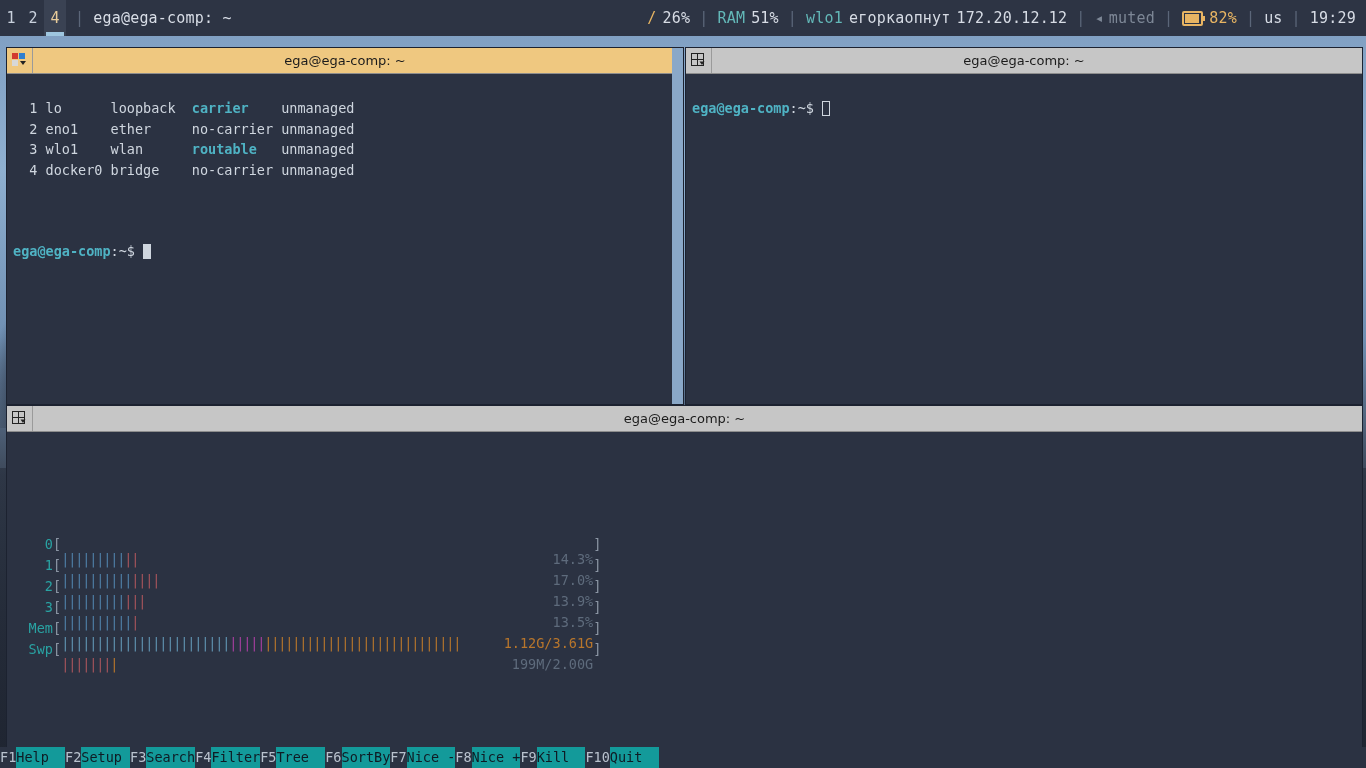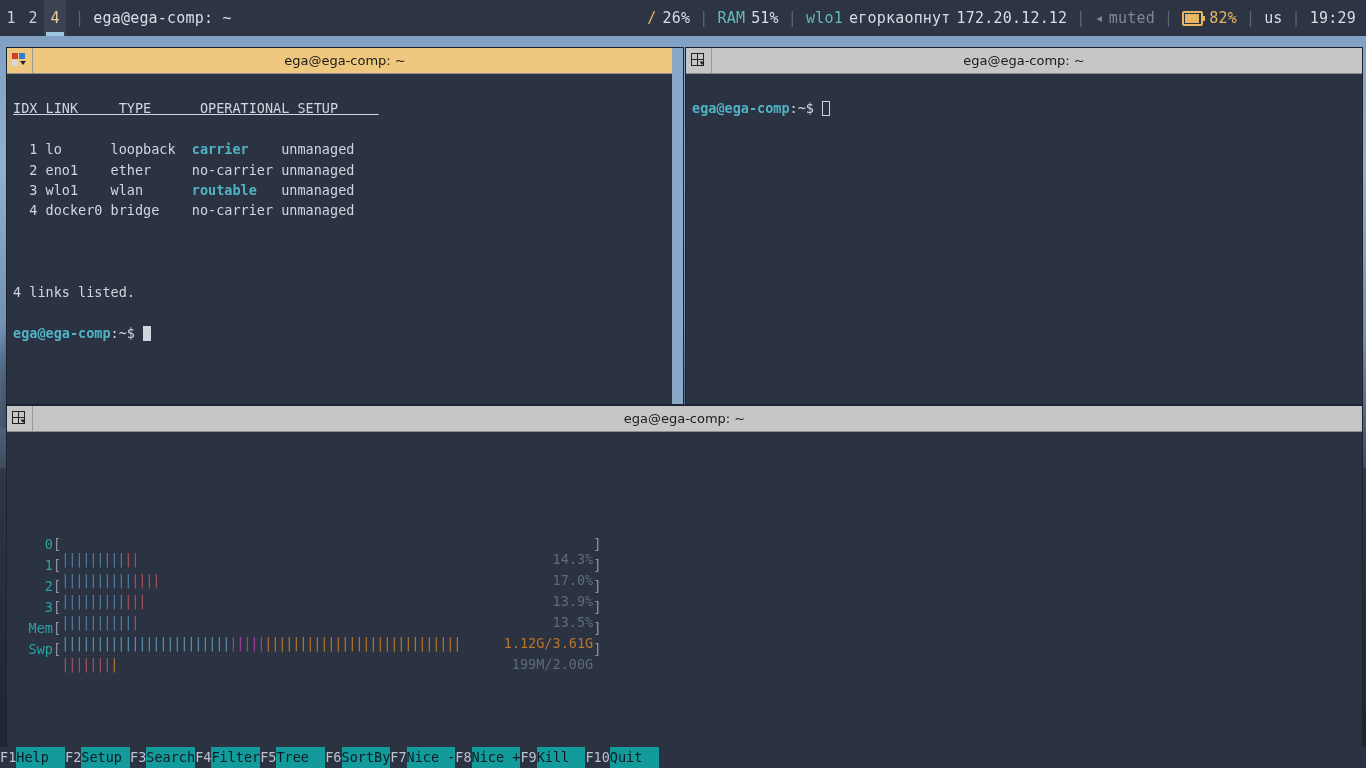--- a/index.html
+++ b/index.html
@@ -144,24 +144,22 @@
       <svg width="15" height="15" viewBox="0 0 15 15">
         <rect x="0" y="0" width="6" height="6" fill="#d23b30"></rect>
         <rect x="7" y="0" width="6" height="6" fill="#2f7fd0"></rect>
         <rect x="0" y="7" width="6" height="6" fill="#d8d8d8"></rect>
         <path d="M8 8 h6 l-3 4 z" fill="#222"></path>
       </svg>
     </div>
     <div class="tlabel">ega@ega-comp: ~</div>
   </div>
   <div class="term">
-<div class="hdrline">IDX LINK     TYPE      OPERATIONAL SETUP     </div>
 <div id="net-rows"><div><span>  1 </span><span>lo      </span><span>loopback  </span><span class="bld">carrier    </span><span>unmanaged</span></div><div><span>  2 </span><span>eno1    </span><span>ether     </span><span>no-carrier </span><span>unmanaged</span></div><div><span>  3 </span><span>wlo1    </span><span>wlan      </span><span class="bld">routable   </span><span>unmanaged</span></div><div><span>  4 </span><span>docker0 </span><span>bridge    </span><span>no-carrier </span><span>unmanaged</span></div></div>
 <div>&nbsp;</div>
-<div>4 links listed.</div>
 <div><span class="prompt-u">ega@ega-comp</span><span class="prompt-p">:~$</span> <span class="cursor-f"></span></div>
   </div>
 </div>
 
 <div class="win" id="win-cow" style="left:686px;top:48px;width:676px;height:356px;">
   <div class="vbar" style="left:-14px;top:0;height:356px;"></div>
   <div class="tbar inactive">
     <div class="wicon">
       <svg width="15" height="15" viewBox="0 0 15 15">
         <rect x="0.5" y="0.5" width="12" height="12" fill="none" stroke="#222"></rect>

